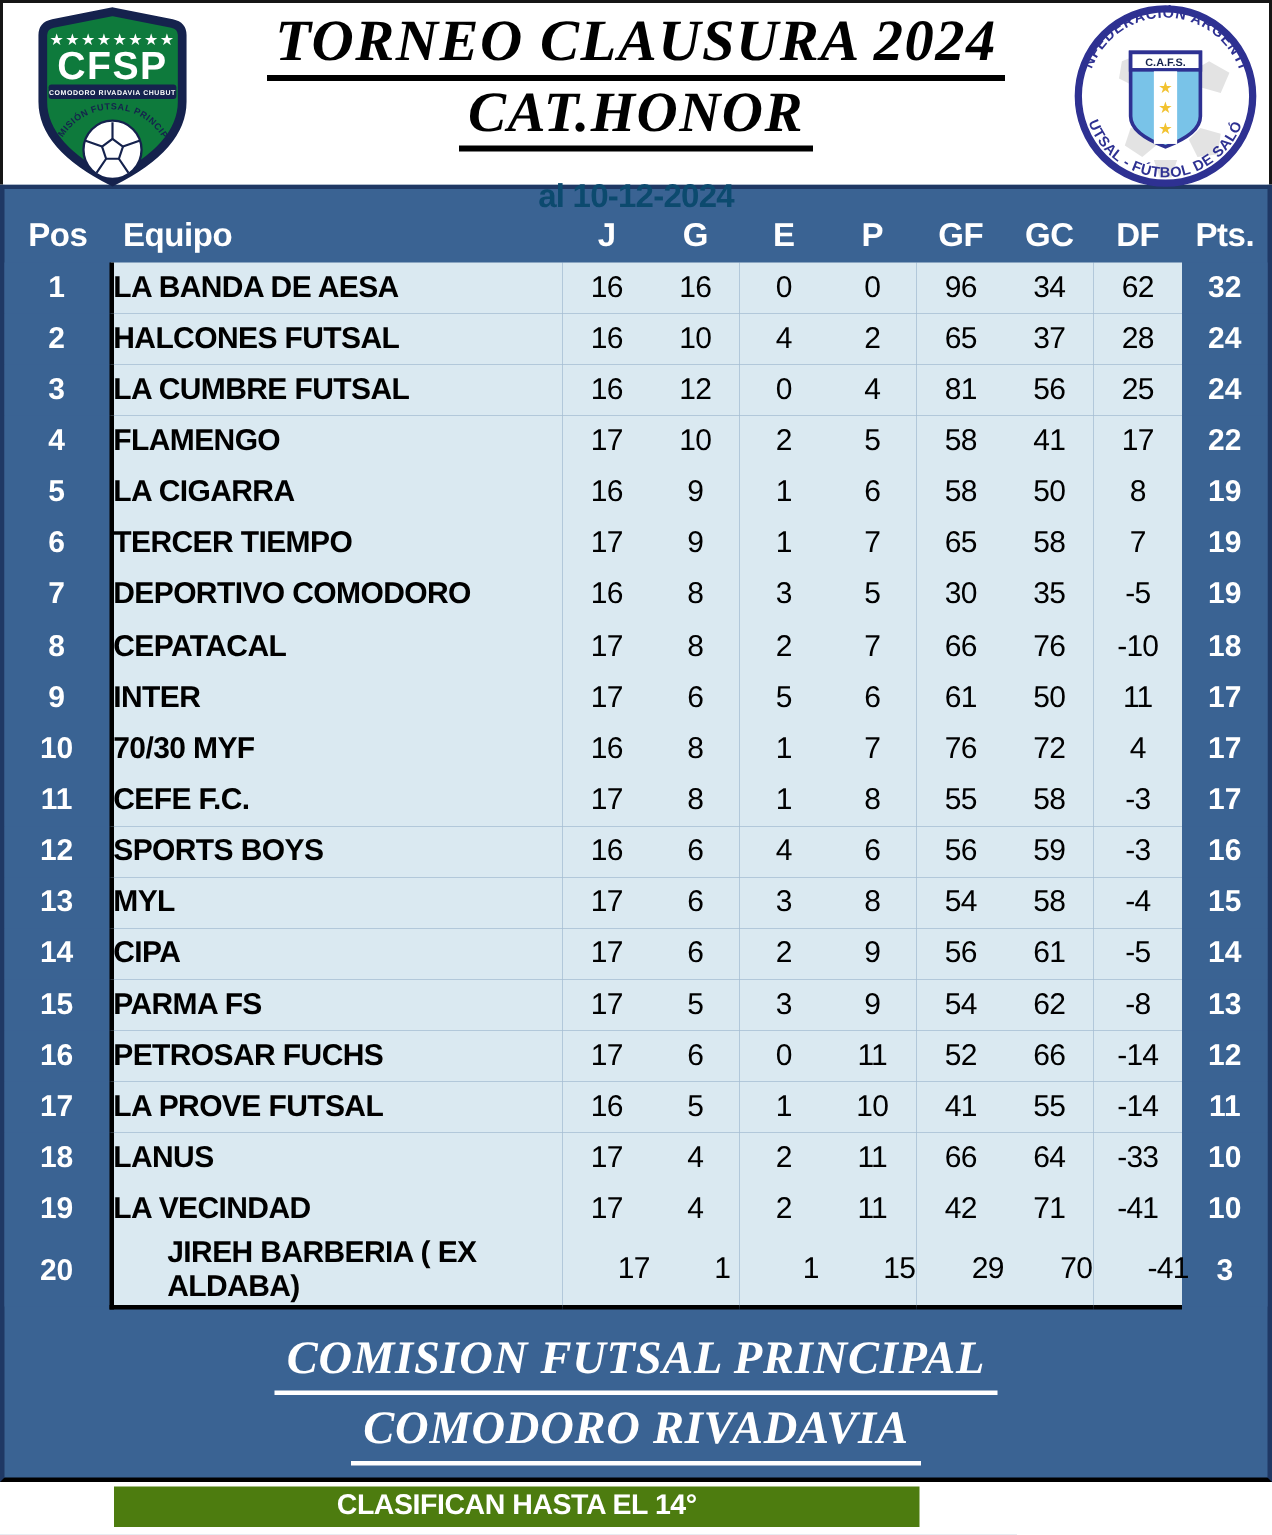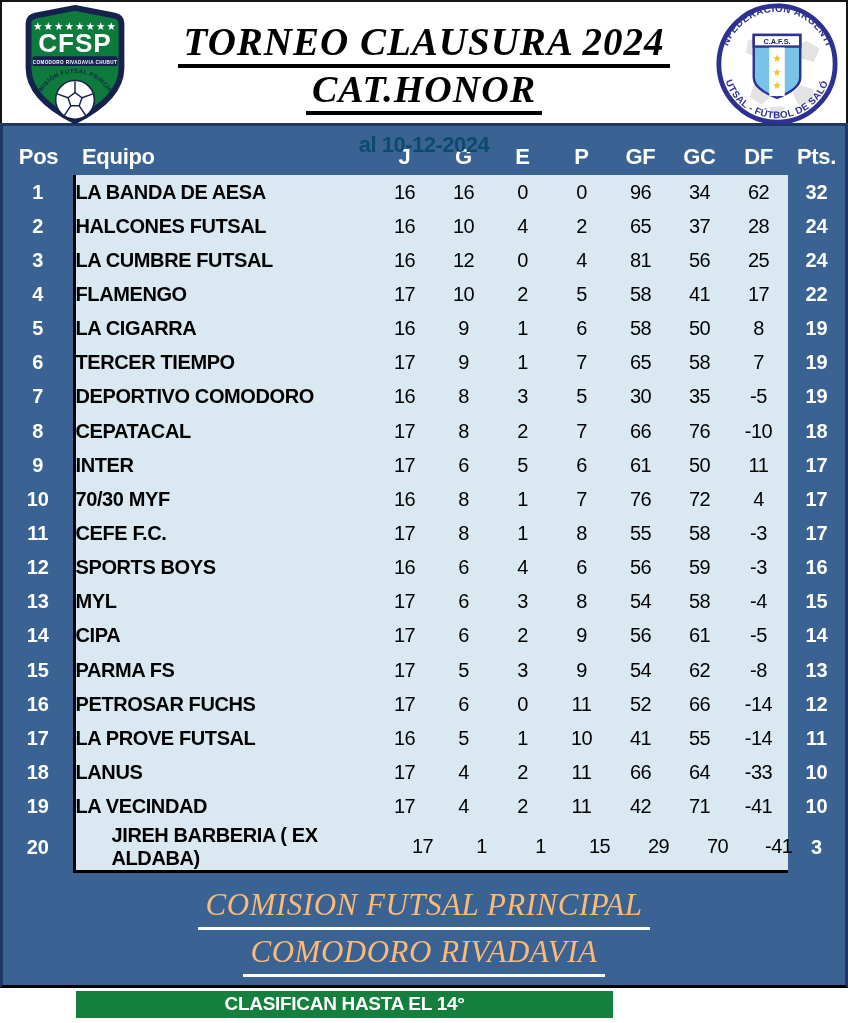--- a/index.html
+++ b/index.html
@@ -1,21 +1,21 @@
 <!DOCTYPE html>
 <html><head>
 <meta charset="utf-8">
 <style>
   html,body{margin:0;padding:0;background:#fff;}
   body{width:848px;height:1023px;font-family:"Liberation Sans",sans-serif;overflow:hidden;}
   .page{width:848px;height:1023px;position:relative;background:#fff;}
 
   
   .header{position:relative;height:123px;border:2px solid #161616;border-bottom:none;background:#fff;box-sizing:border-box;}
-  .titles{text-align:center;padding-top:19px;}
+  .titles{text-align:center;padding-top:5px;}
   .title-line{font-family:"Liberation Serif",serif;font-style:italic;font-weight:700;color:#000;line-height:1.08;}
   .title-line.l1{font-size:39px;letter-spacing:1px;}
   .title-line.l2{font-size:38px;letter-spacing:1px;margin-top:1px;}
   .title-line span{display:inline-block;border-bottom:4px solid #000;padding:0 6px 1px 6px;}
   .date-line{font-size:22px;font-weight:700;color:#0c4a6e;margin-top:17px;letter-spacing:-0.5px;}
   .logo-left{position:absolute;left:6px;top:2px;}
   .logo-right{position:absolute;right:1px;top:0px;}
 
   
   .panel{background:#3A6393;border:3px solid #1F3864;border-bottom:3px solid #000;box-sizing:border-box;}
@@ -25,25 +25,25 @@
   table.standings tbody tr{height:34.15px;}
   table.standings td{padding:0;font-size:20px;vertical-align:middle;}
   td.c-pos,td.c-pts{color:#fff;font-weight:700;text-align:center;background:#3A6393;}
   td.c-eq,td.c-num{background:#DAE9F1;color:#000;}
   td.c-eq{border-left:3px solid #000;padding-left:6px;font-weight:700;letter-spacing:-0.4px;}
   td.c-num{text-align:center;letter-spacing:-0.5px;}
   tr.last td.c-eq, tr.last td.c-num{border-bottom:3px solid #000;padding-left:36px;}
 
   
   .banner{text-align:center;padding:10px 0 0 0;height:102px;box-sizing:content-box;}
-  .banner-line{display:block;color:#fdba74;font-family:"Liberation Serif",serif;font-style:italic;font-weight:400;font-size:31px;line-height:1.42;letter-spacing:0.5px;}
+  .banner-line{display:block;color:#ffffff;font-family:"Liberation Serif",serif;font-style:italic;font-weight:700;font-size:31px;line-height:1.42;letter-spacing:0.5px;}
   .banner-line span{display:inline-block;border-bottom:3px solid #fff;padding:0 8px 0 8px;}
 
   
-  .note-bar{margin:3px 0 0 76px;width:537px;height:27px;background:#15803d;color:#fff;
+  .note-bar{margin:3px 0 0 76px;width:537px;height:27px;background:#4d7c0f;color:#fff;
             display:flex;align-items:center;justify-content:center;
             font-size:19px;font-weight:700;letter-spacing:-0.3px;}
 
   svg text{font-family:"Liberation Sans",sans-serif;}
 </style>
 </head>
 <body>
 
 <div class="page">
 

